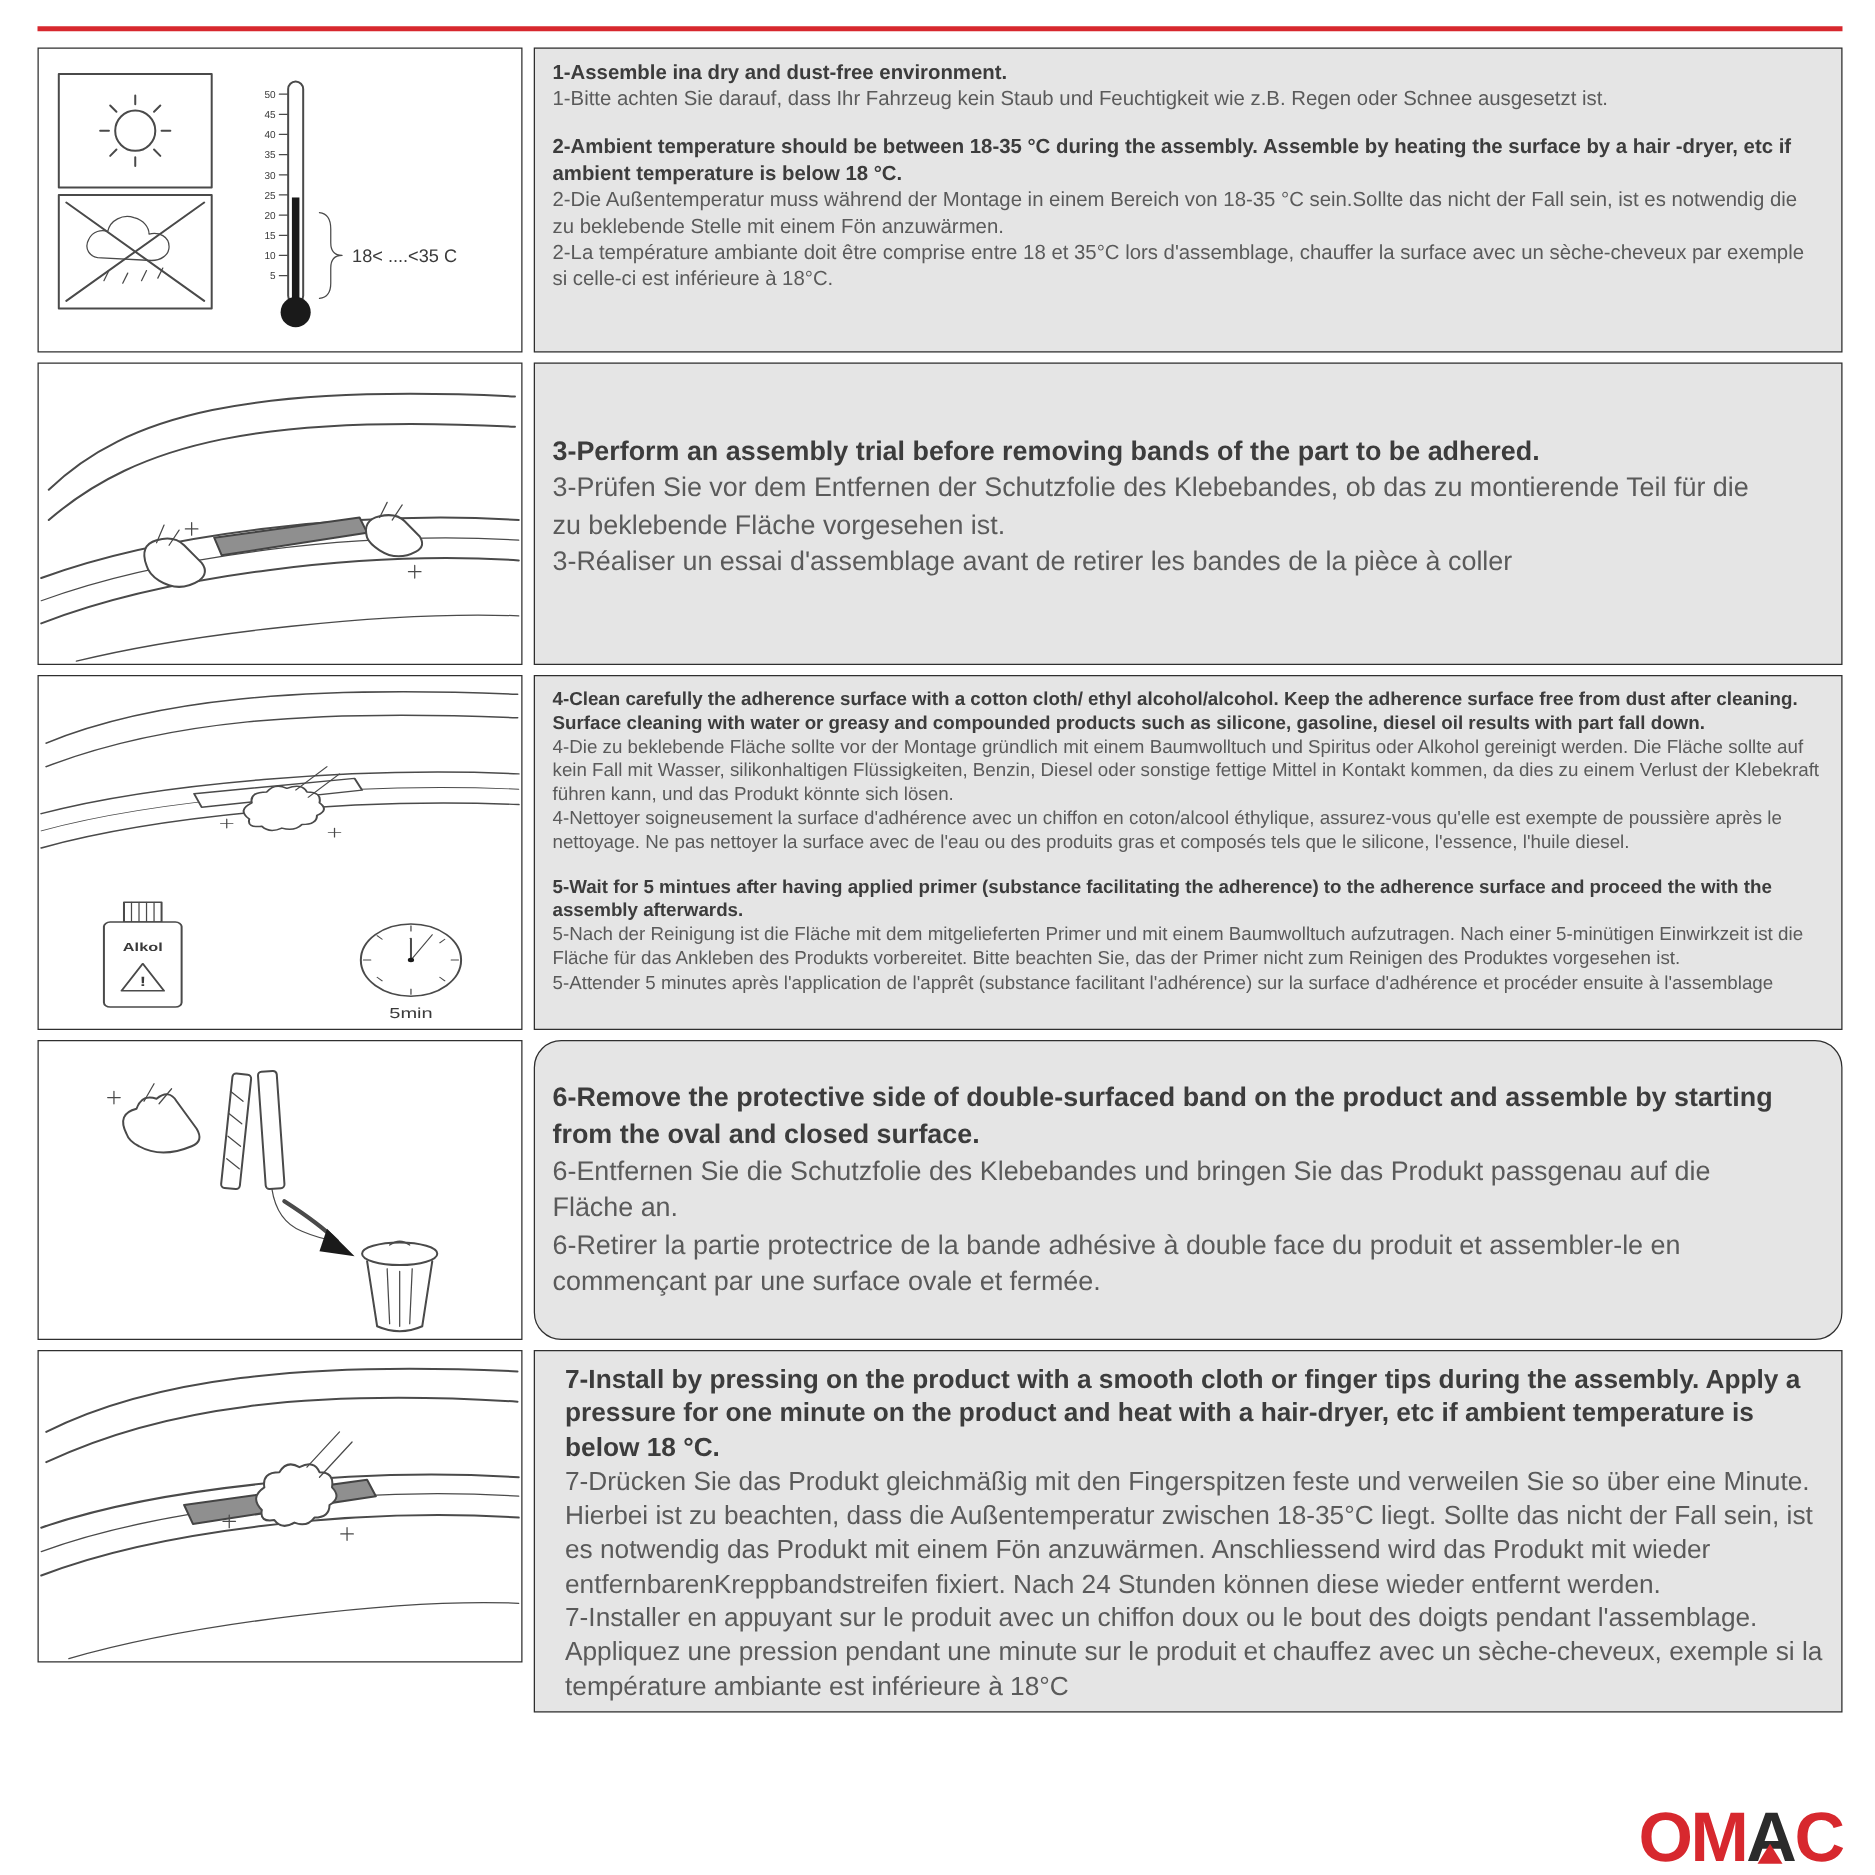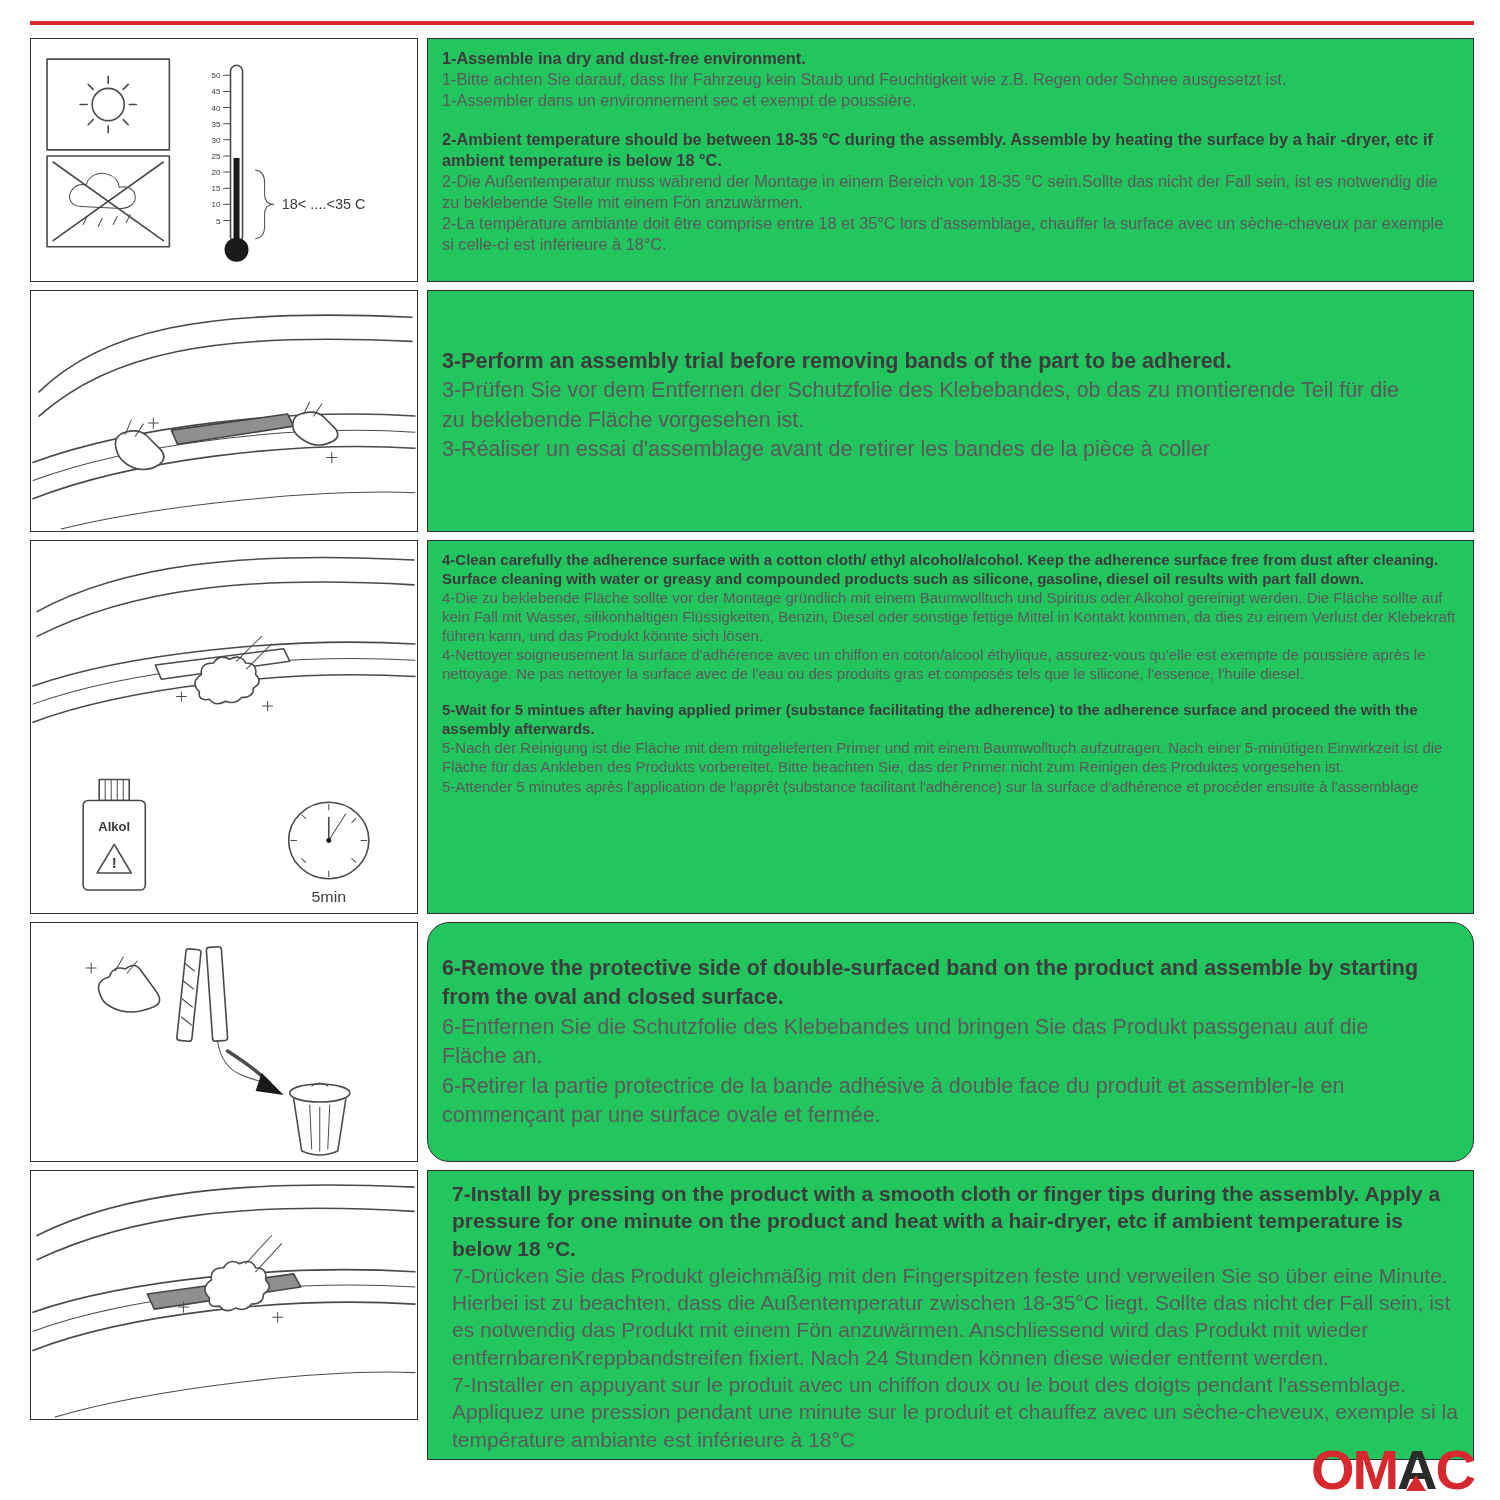--- a/index.html
+++ b/index.html
@@ -9,23 +9,23 @@
     --line:#2f2f2f;
   }
   *{margin:0;padding:0;box-sizing:border-box;}
   html,body{width:1500px;height:1500px;background:#fff;overflow:hidden;}
   body{font-family:"Liberation Sans",sans-serif;color:var(--ink2);position:relative;}
   .page{padding:12px 26px 0 30px;}
   .header-title{color:var(--red);font-weight:bold;font-size:33px;letter-spacing:.3px;margin:8px 0 0 6px;white-space:nowrap;}
   .header-rule{height:4px;background:var(--red);margin:9px 0 13px 0;}
   .row{display:flex;gap:9px;margin-bottom:8px;}
   .figure-box{width:388px;flex:none;border:1.5px solid var(--line);background:#fff;overflow:hidden;}
-  .text-box{flex:1;border:1.5px solid var(--line);padding:9px 14px 6px 14px;background:#22c55e;}
+  .text-box{flex:1;border:1.5px solid var(--line);padding:9px 14px 6px 14px;background:#e5e5e5;}
   .figure-box svg{display:block;width:100%;height:100%;}
-  .r1{height:244px;} .r2{height:242px;} .r3{height:374px;} .r4{height:240px;} .r5{height:250px;}
+  .r1{height:244px;} .r2{height:242px;} .r3{height:284px;} .r4{height:240px;} .r5{height:250px;}
   .text-box p{margin:0;}
   .sz1 p{font-size:16.3px;line-height:1.3;}
   .sz3 p{font-size:15px;line-height:1.27;}
   .sz5 p{font-size:21px;line-height:1.3;margin-left:10px;}
   .big p{font-size:21.5px;line-height:1.37;max-width:985px;}
   .pad-lg{padding-top:56px;}
   .pad-md{padding-top:31px;border-radius:22px;}
   .b{font-weight:bold;color:var(--ink);}
   .gap{margin-top:17px !important;}
   
@@ -80,21 +80,20 @@
           <text x="189" y="167" font-size="8" text-anchor="end">10</text>
           <text x="189" y="183" font-size="8" text-anchor="end">5</text>
           <path d="M224,130 Q233,131 233,143 L233,154 Q233,164 242,164 Q233,164 233,174 L233,186 Q233,197 224,198" class="thin"></path>
           <text x="250" y="169" font-size="14.5">18&lt; ....&lt;35 C</text>
         </g>
       </svg>
     </div>
     <div class="text-box sz1">
       <p class="b">1-Assemble ina dry and dust-free environment.</p>
       <p>1-Bitte achten Sie darauf, dass Ihr Fahrzeug kein Staub und Feuchtigkeit wie z.B. Regen oder Schnee ausgesetzt ist.</p>
-      <p>1-Assembler dans un environnement sec et exempt de poussière.</p>
       <p class="b gap">2-Ambient temperature should be between 18-35 °C  during the assembly. Assemble by heating the surface by a hair -dryer, etc if ambient temperature is below 18 °C.</p>
       <p>2-Die Außentemperatur muss während der Montage in einem Bereich von 18-35 °C  sein.Sollte das nicht der Fall sein, ist es notwendig die zu beklebende Stelle mit einem Fön anzuwärmen.</p>
       <p>2-La température ambiante doit être comprise entre 18 et 35°C lors d'assemblage, chauffer la surface avec un sèche-cheveux par exemple si celle-ci est inférieure à 18°C.</p>
     </div>
   </div>
 
   <div class="row">
     <div class="figure-box r2">
       <svg class="fig" viewBox="0 0 385 238" preserveAspectRatio="none">
         <path d="M8,100 C70,40 170,16 380,26"></path>

